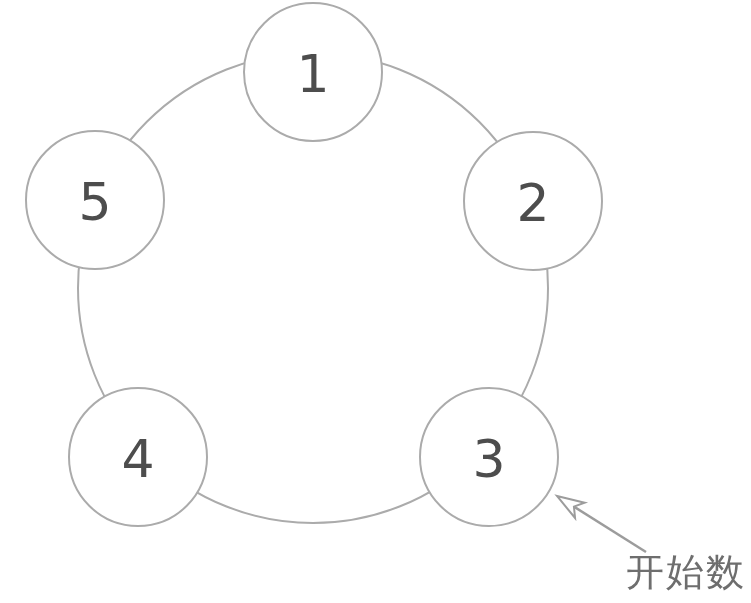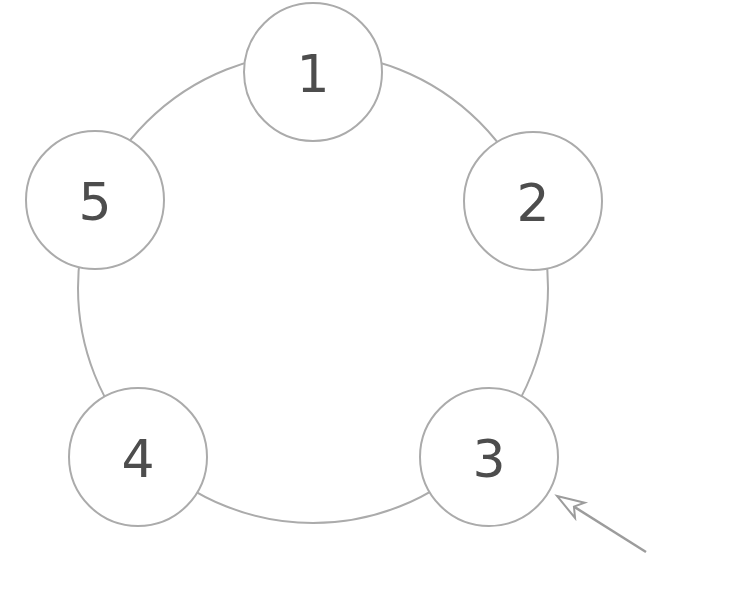--- a/index.html
+++ b/index.html
@@ -44,13 +44,14 @@
       <text x="313" y="72" text-anchor="middle" dominant-baseline="central" dy="0.04em" fill="#4d4d4d" font-size="52" font-family="&quot;DejaVu Sans&quot;, &quot;Liberation Sans&quot;, sans-serif">1</text>
       <circle cx="533" cy="201" r="69" fill="#ffffff" stroke="#ababab" stroke-width="2"></circle>
       <text x="533" y="201" text-anchor="middle" dominant-baseline="central" dy="0.04em" fill="#4d4d4d" font-size="52" font-family="&quot;DejaVu Sans&quot;, &quot;Liberation Sans&quot;, sans-serif">2</text>
       <circle cx="489" cy="457" r="69" fill="#ffffff" stroke="#ababab" stroke-width="2"></circle>
       <text x="489" y="457" text-anchor="middle" dominant-baseline="central" dy="0.04em" fill="#4d4d4d" font-size="52" font-family="&quot;DejaVu Sans&quot;, &quot;Liberation Sans&quot;, sans-serif">3</text>
       <circle cx="138" cy="457" r="69" fill="#ffffff" stroke="#ababab" stroke-width="2"></circle>
       <text x="138" y="457" text-anchor="middle" dominant-baseline="central" dy="0.04em" fill="#4d4d4d" font-size="52" font-family="&quot;DejaVu Sans&quot;, &quot;Liberation Sans&quot;, sans-serif">4</text>
       <circle cx="95" cy="200" r="69" fill="#ffffff" stroke="#ababab" stroke-width="2"></circle>
       <text x="95" y="200" text-anchor="middle" dominant-baseline="central" dy="0.04em" fill="#4d4d4d" font-size="52" font-family="&quot;DejaVu Sans&quot;, &quot;Liberation Sans&quot;, sans-serif">5</text>
     </svg>
+  <div class="annotation-label">开始数</div>
 </div>
 
 </body></html>

